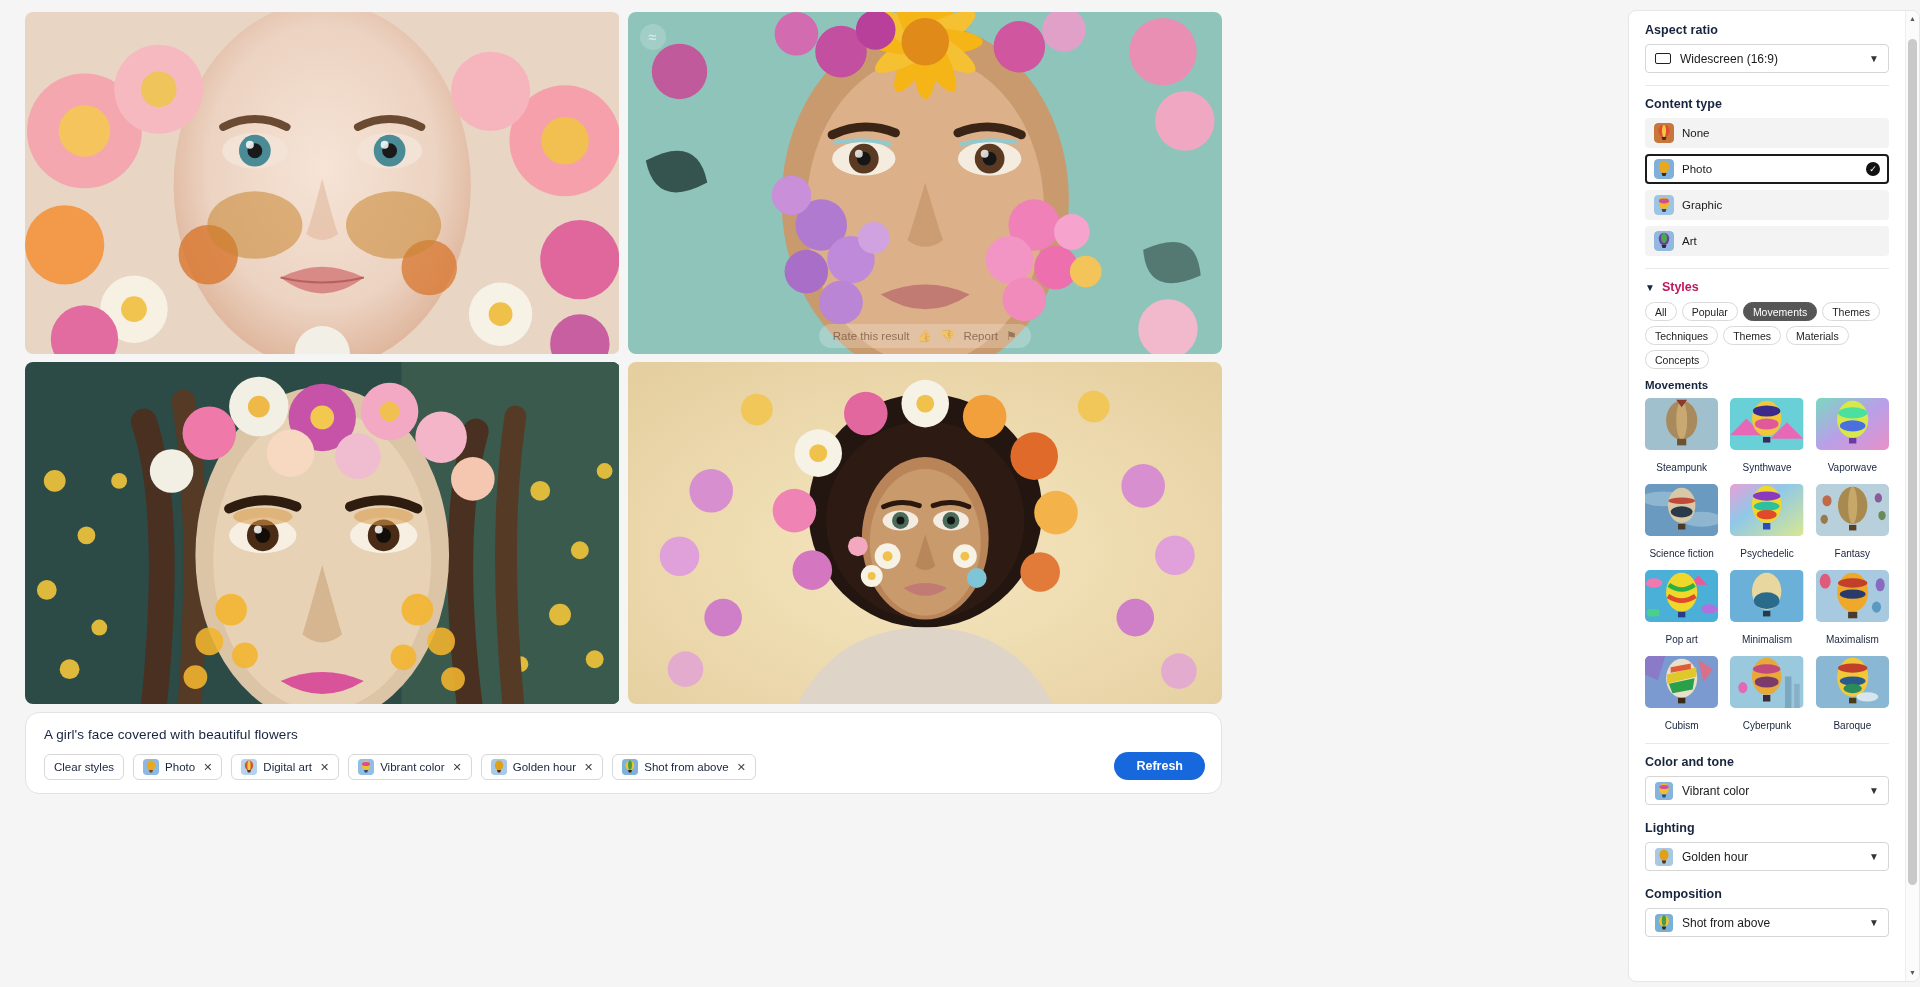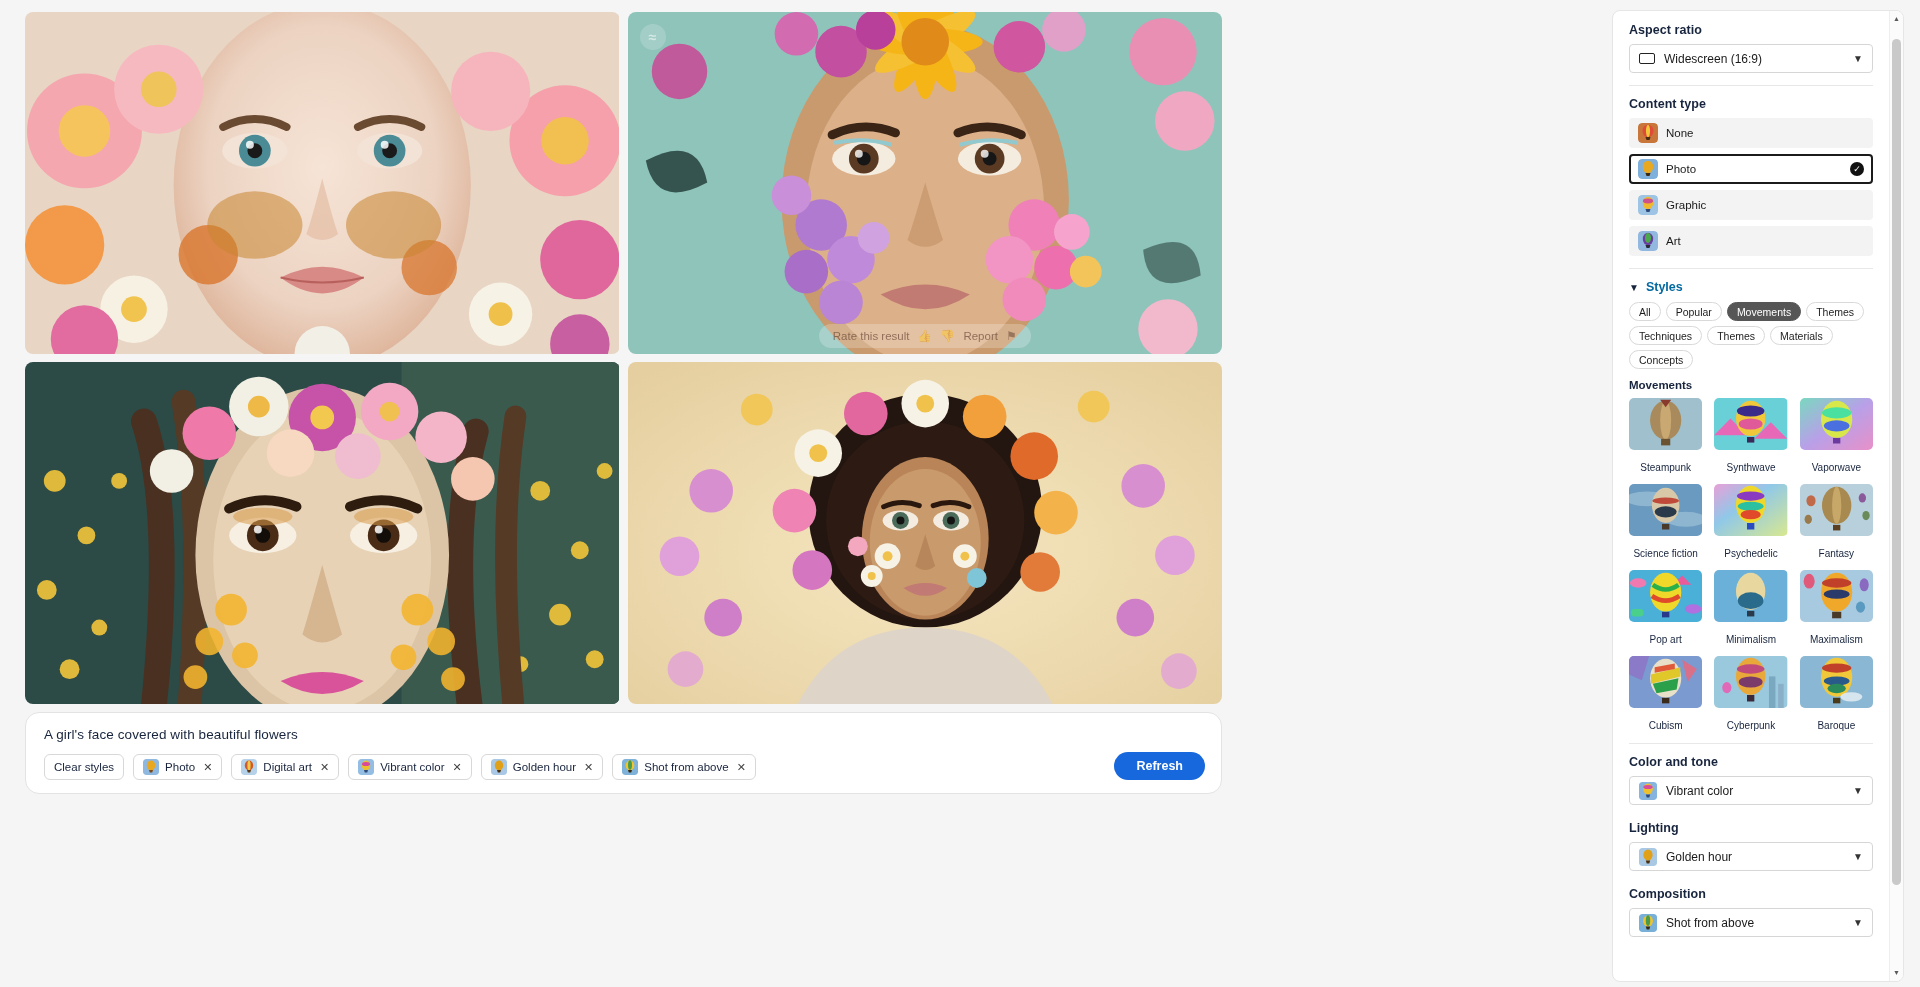--- a/index.html
+++ b/index.html
@@ -85,21 +85,21 @@
     height: 28px; padding: 0 22px;
     background: #1668dc; color: #fff;
     border: none; border-radius: 15px;
     font-size: 12.5px; font-weight: 700;
     font-family: "Liberation Sans", sans-serif;
     cursor: pointer;
   }
 
   
   .side-panel {
-    position: absolute; right: 16px; top: 10px;
+    position: absolute; right: 0; top: 10px;
     width: 292px; height: 972px;
     background: #ffffff;
     border: 1px solid #e6e6e6;
     border-radius: 8px;
     display: flex;
     overflow: hidden;
   }
   .panel-scroll {
     flex: 1; padding: 12px 16px 0 16px; overflow: hidden;
   }
@@ -139,21 +139,21 @@
     background: #111; color: #fff; font-size: 9px;
     display: flex; align-items: center; justify-content: center;
   }
 
   
   .styles-head {
     display: flex; align-items: center; gap: 7px;
     margin-bottom: 8px; cursor: pointer;
   }
   .styles-head .chev { font-size: 10px; color: #17243d; }
-  .styles-head .lbl { font-size: 12.5px; font-weight: 700; color: #0369a1; }
+  .styles-head .lbl { font-size: 12.5px; font-weight: 700; color: #be185d; }
 
   .pill-row { display: flex; flex-wrap: wrap; gap: 5px; margin-bottom: 10px; }
   .pill {
     height: 19px; padding: 0 9px;
     border: 1px solid #d9d9d9; border-radius: 10px;
     background: #fff; font-size: 10.5px; color: #1d1d1d;
     display: flex; align-items: center; cursor: pointer;
     white-space: nowrap;
     text-align: center;
   }

